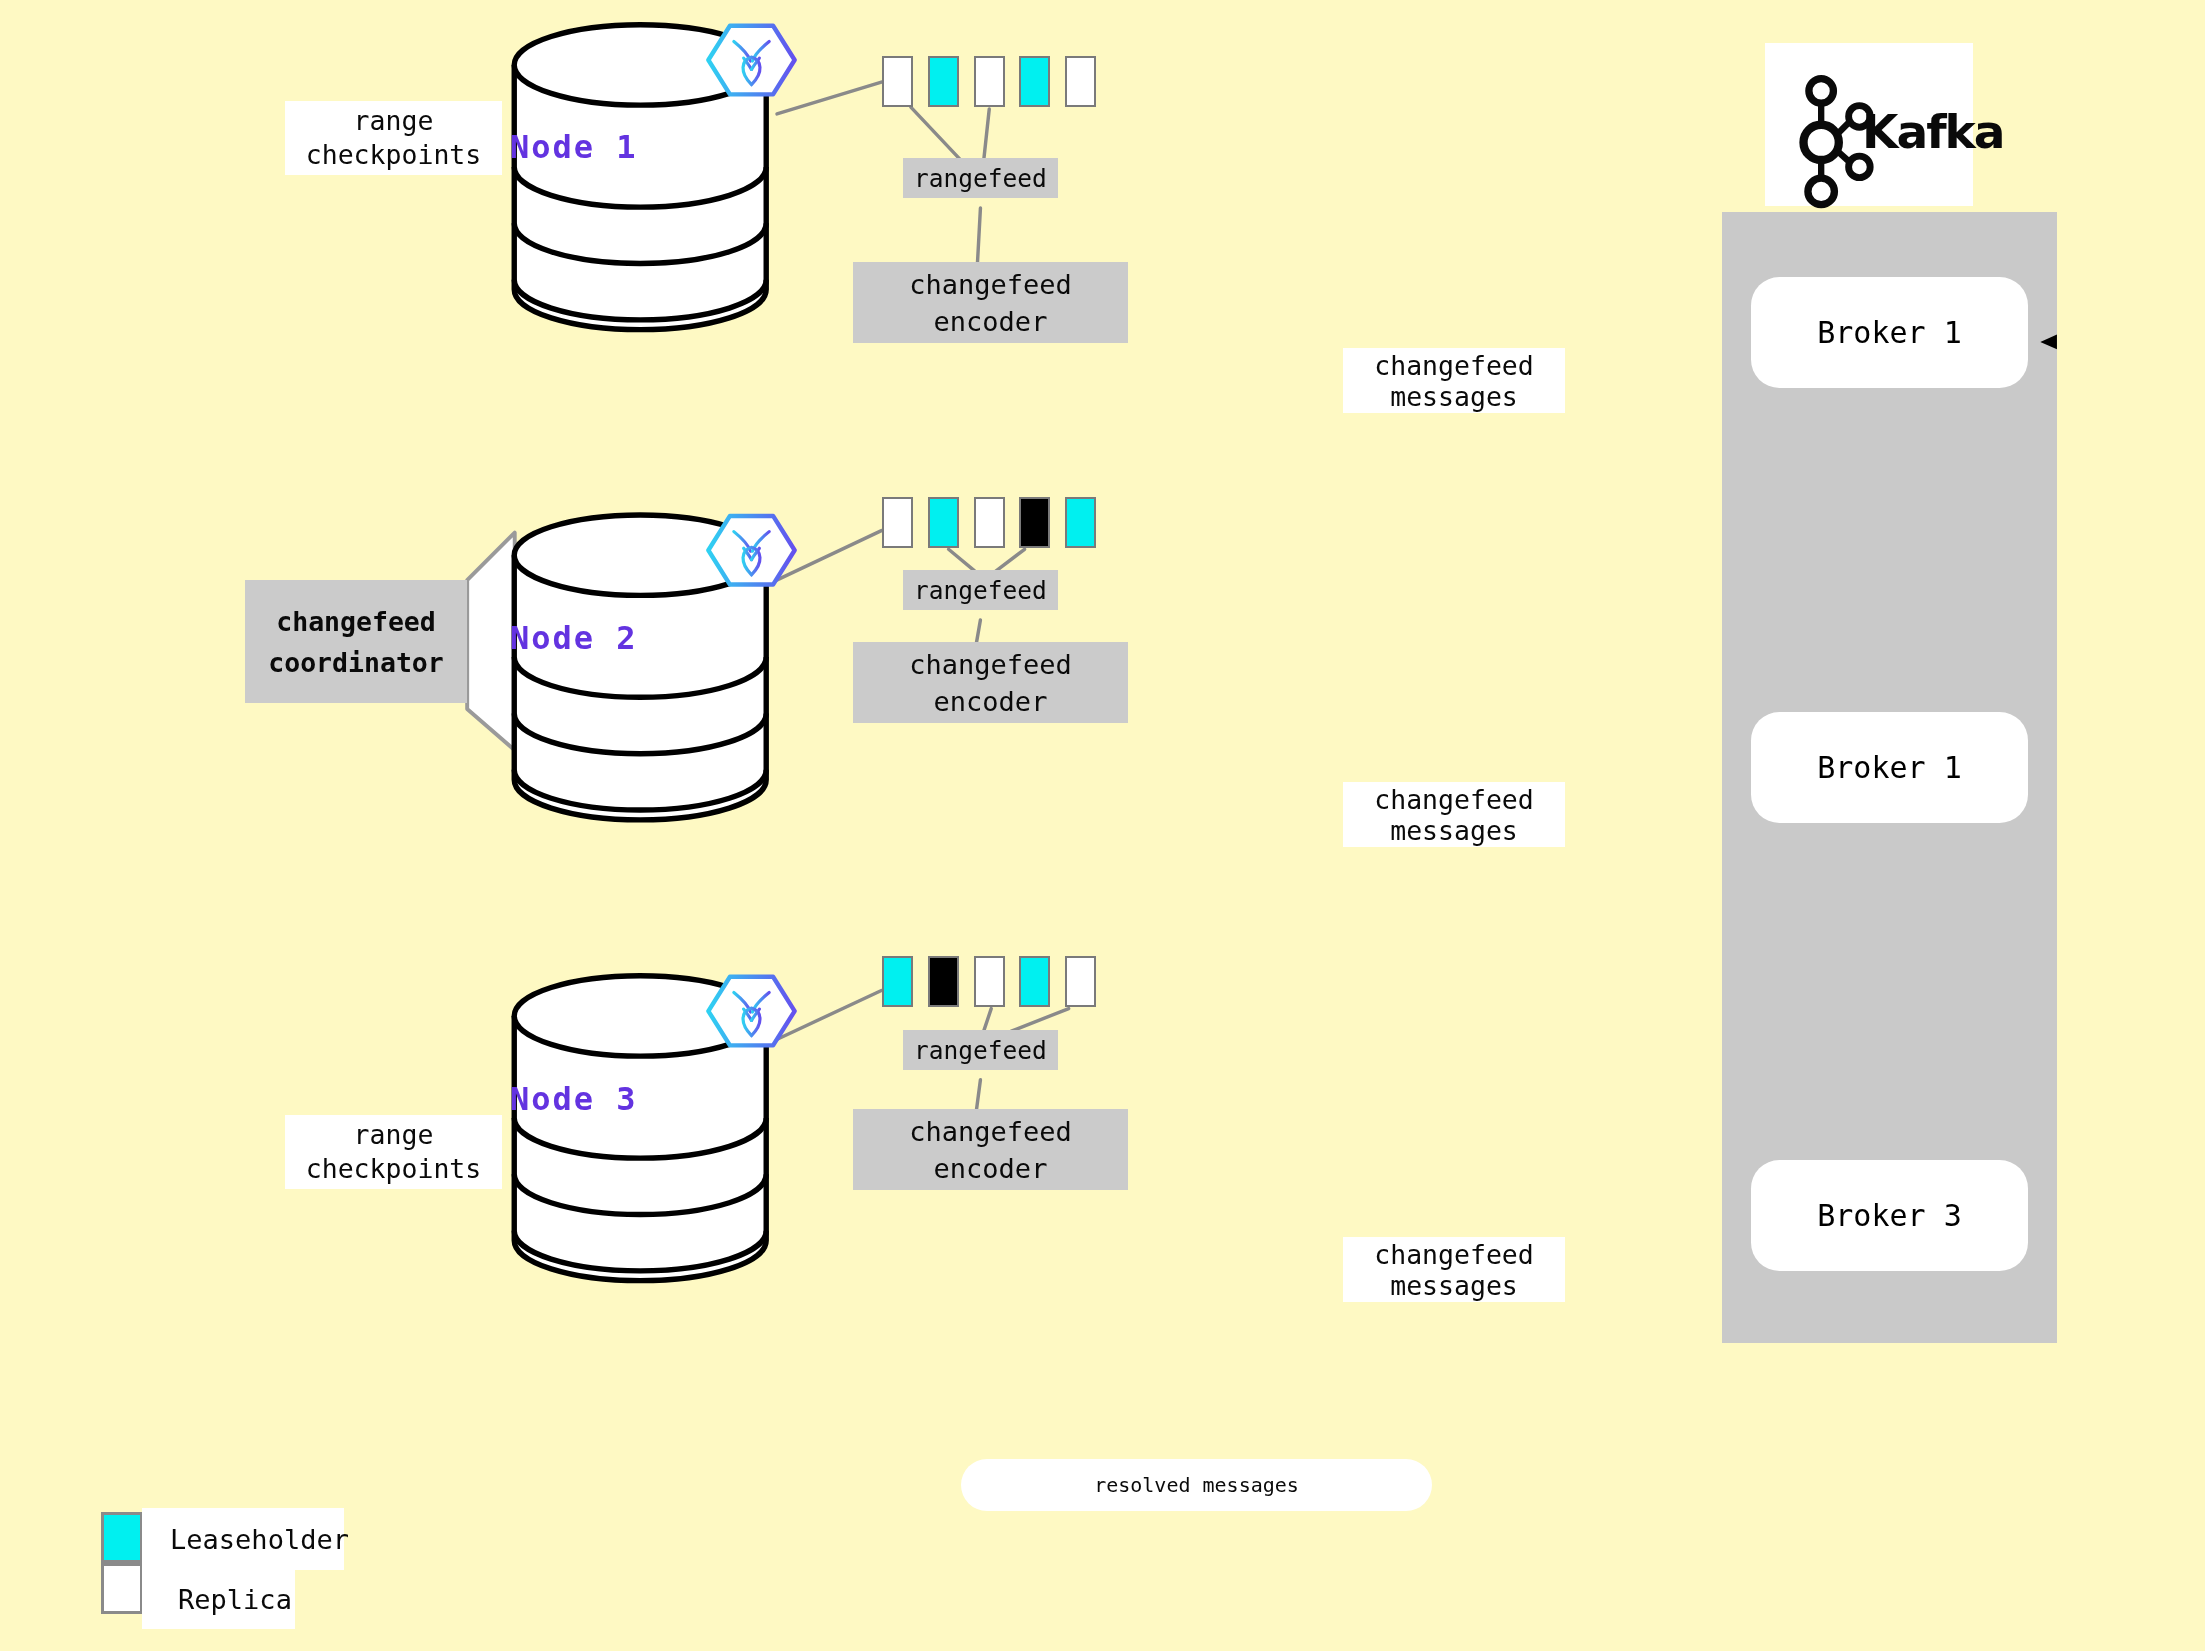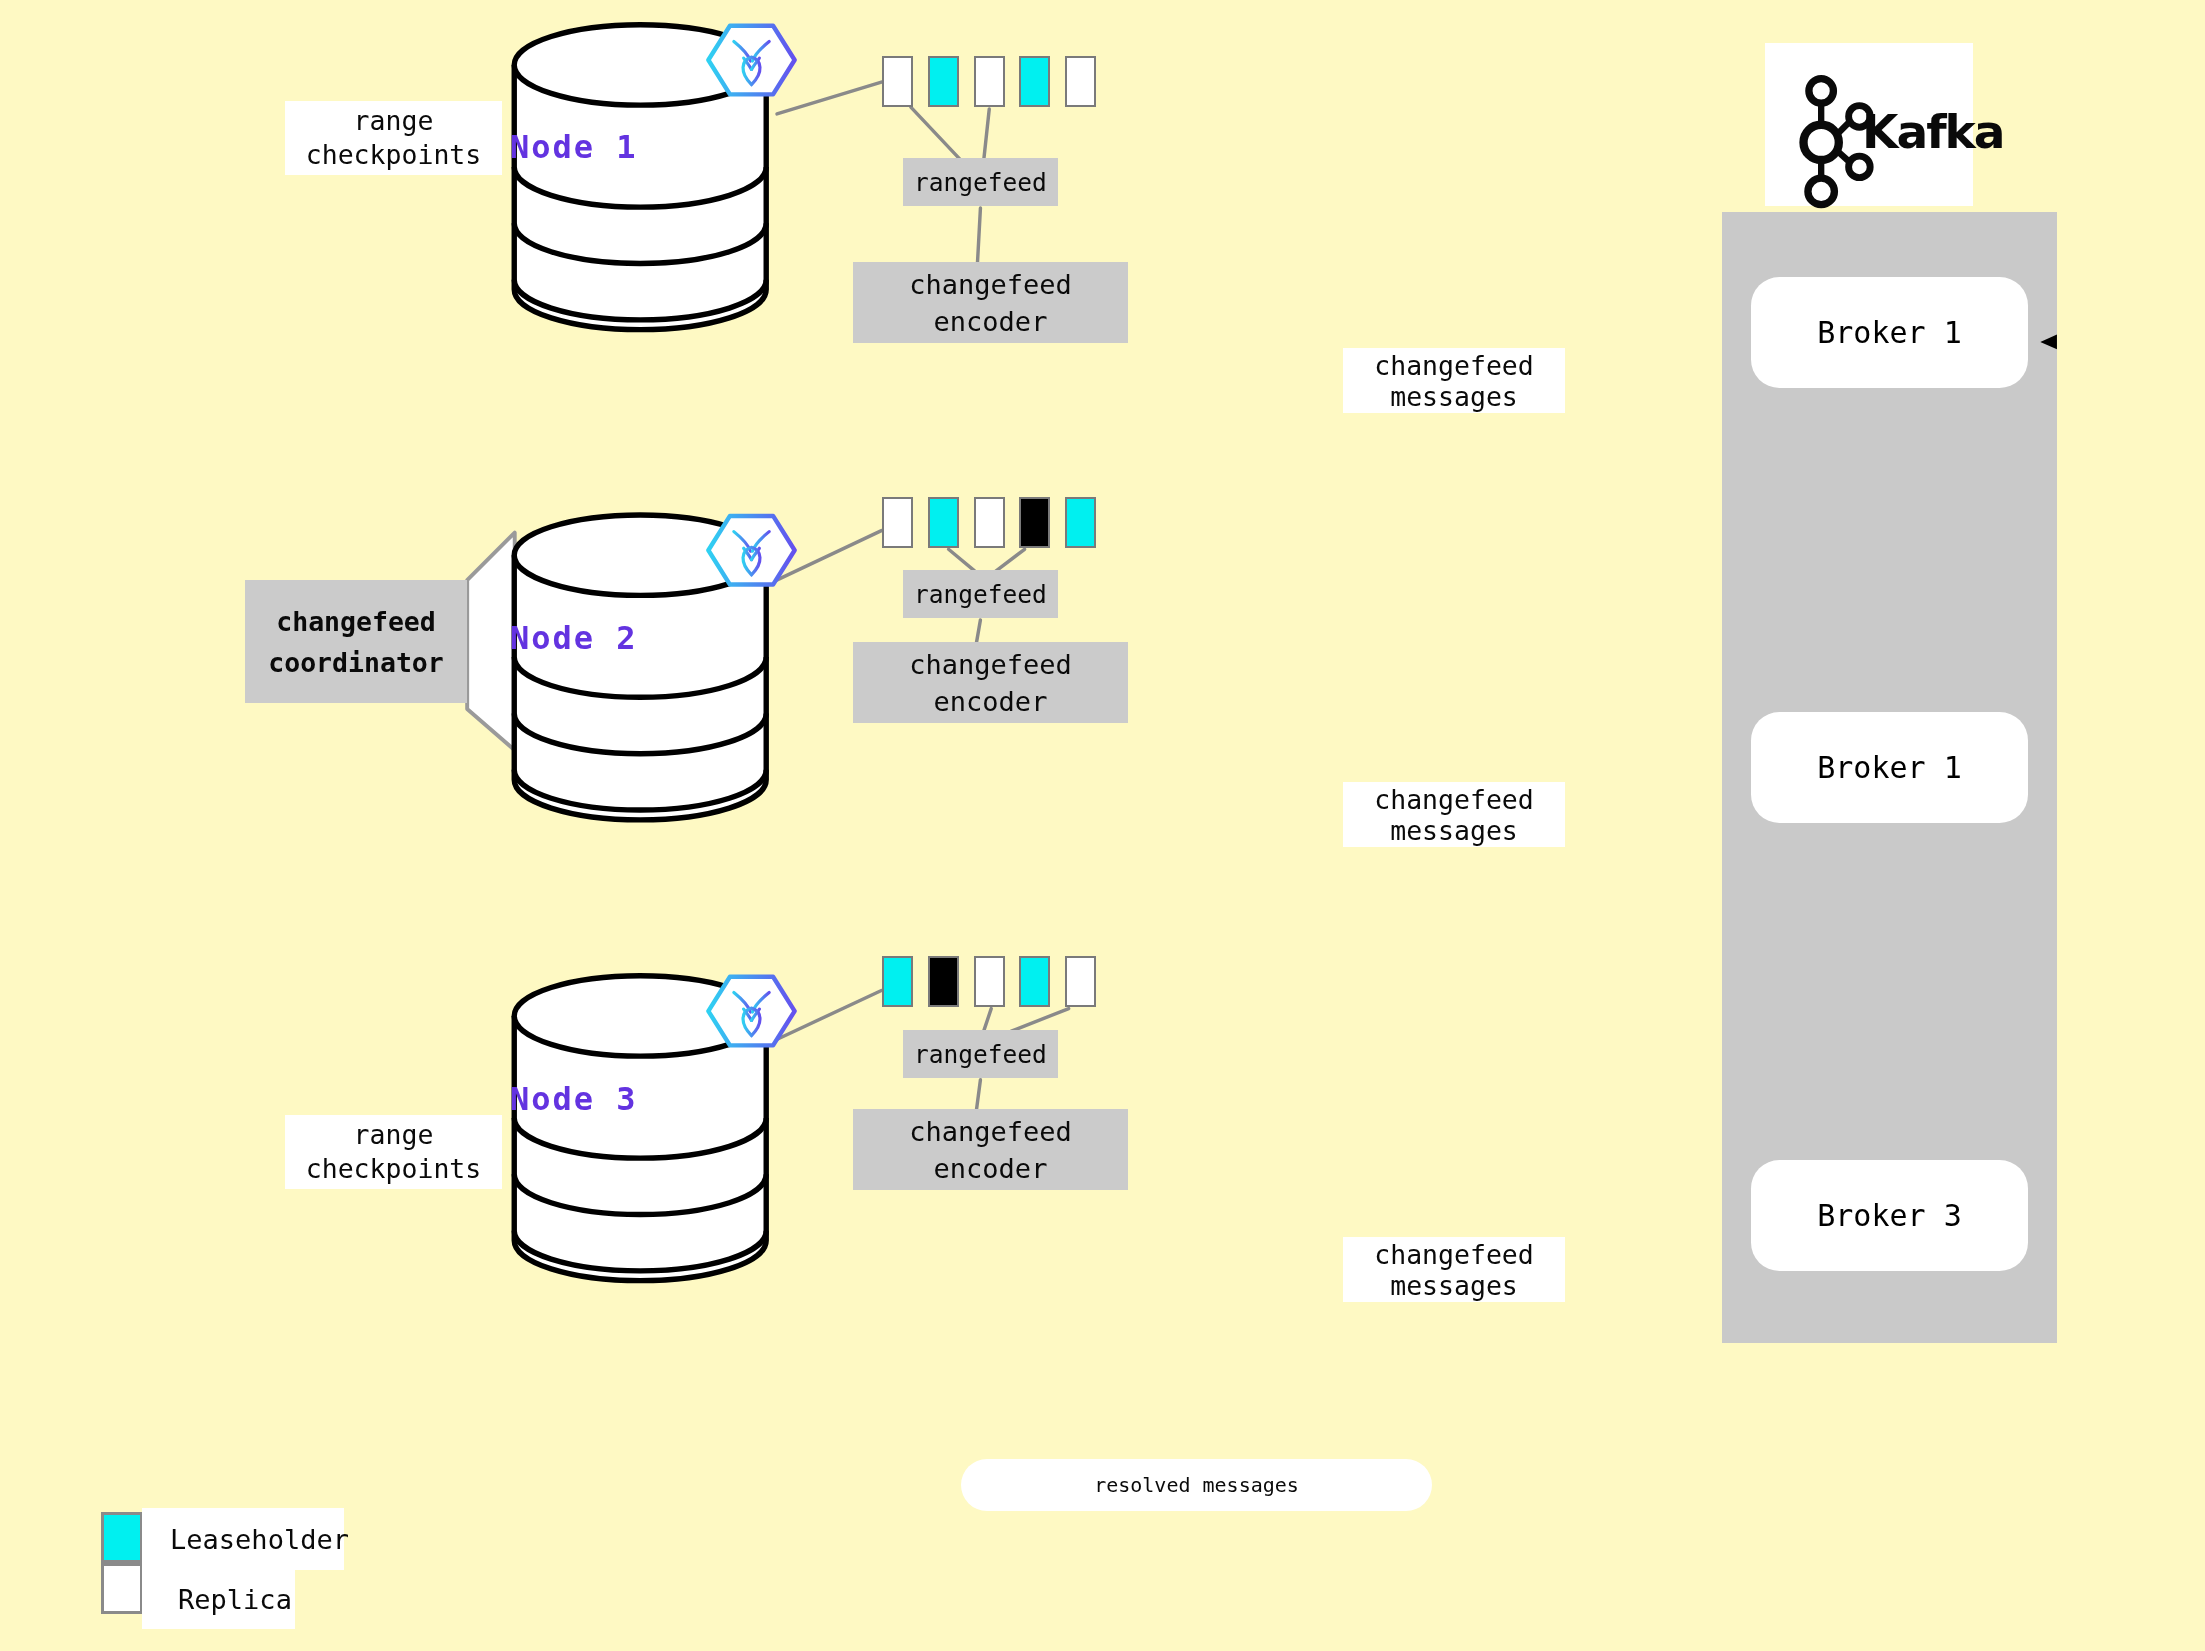--- a/index.html
+++ b/index.html
@@ -16,21 +16,21 @@
   .kafka-column{left:1722px;top:212px;width:335px;height:1131px;background:#c9c9c9;}
   .kafka-box{left:1765px;top:43px;width:208px;height:163px;background:#ffffff;}
   .kafka-word{left:1862px;top:104px;width:113px;height:54px;color:#0a0a0a;
               font-family:"DejaVu Sans","Liberation Sans",sans-serif;
               font-weight:800;font-size:47px;letter-spacing:-2px;}
   .broker{left:1751px;width:277px;height:111px;background:#fff;border-radius:28.4px;font-size:30px;color:#000;}
   .broker1{top:277px;} .broker2{top:712px;} .broker3{top:1160px;}
   .rcheck{left:285px;width:217px;height:74px;font-size:26.5px;line-height:34px;}
   .rcheck1{top:101px;} .rcheck3{top:1115px;}
   .coordinator{left:245px;top:580px;width:222px;height:123px;font-weight:bold;font-size:26.5px;line-height:41px;}
-  .rangefeed{left:903px;width:155px;height:48px;font-size:24.5px;}
+  .rangefeed{left:903px;width:155px;height:40px;font-size:24.5px;}
   .rf1{top:158px;} .rf2{top:570px;} .rf3{top:1030px;}
   .encoder{left:853px;width:275px;height:81px;font-size:27px;line-height:37px;}
   .enc1{top:262px;} .enc2{top:642px;} .enc3{top:1109px;}
   .messages{left:1343px;width:222px;height:65px;font-size:26.5px;line-height:31px;}
   .msg1{top:348px;} .msg2{top:782px;} .msg3{top:1237px;}
   .resolved{left:961px;top:1459px;width:471px;height:52px;border-radius:26px;font-size:20px;text-align:right;}
   .nodelabel{left:510px;width:261px;height:34px;text-align:left;font-weight:bold;font-size:32px;
              color:#6333e0;letter-spacing:2px;}
   .nl1{top:128px;} .nl2{top:619px;} .nl3{top:1080px;}
   .rcell{width:31px;height:51px;border:2.5px solid #7a7a7a;box-sizing:border-box;}

